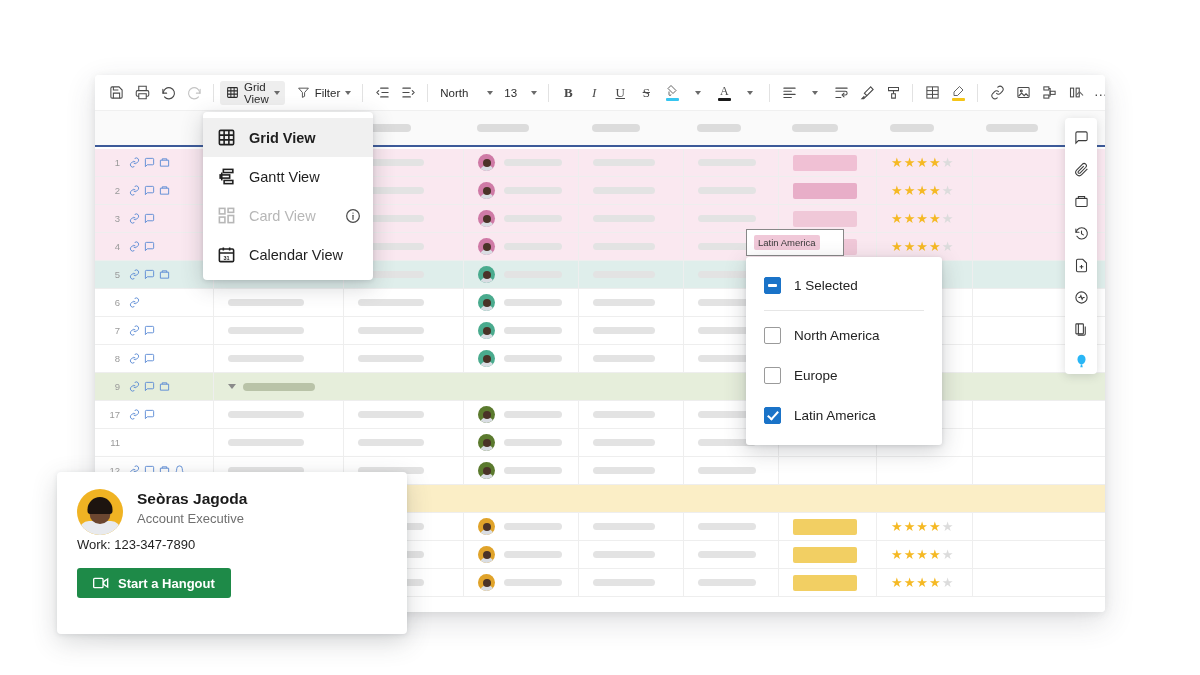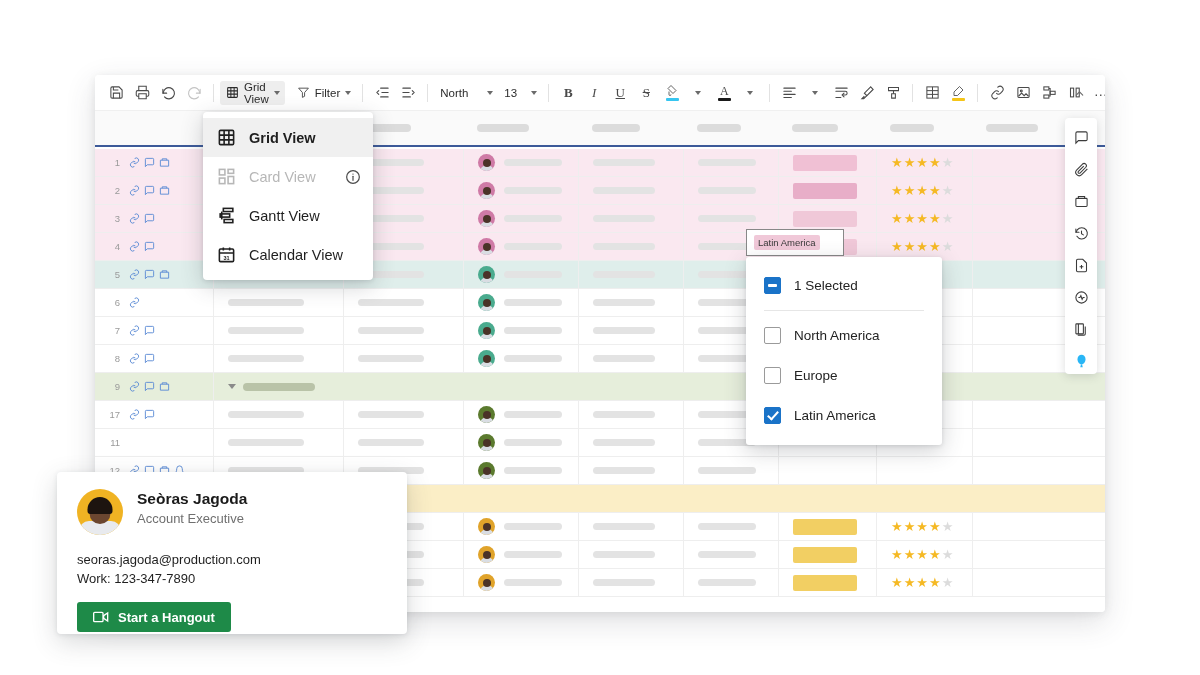--- a/index.html
+++ b/index.html
@@ -1028,20 +1028,31 @@
 <div id="view-menu">
   <div class="vm-item active">
     <span class="vm-icon">
       <svg width="19" height="19" viewBox="0 0 24 24" fill="none" stroke="#1f1f1f" stroke-width="2">
           <rect x="3" y="3" width="18" height="18" rx="1.5"></rect>
           <path d="M3 9h18M3 15h18M9 3v18M15 3v18"></path>
         </svg>
     </span>
     <span>Grid View</span>
   </div>
+  <div class="vm-item">
+    <span class="vm-icon">
+      <svg width="19" height="19" viewBox="0 0 24 24" fill="none" stroke="#1f1f1f" stroke-width="2">
+          <rect x="8" y="3" width="12" height="4"></rect>
+          <rect x="4" y="10" width="12" height="4"></rect>
+          <rect x="9" y="17" width="11" height="4"></rect>
+          <path d="M6 7v10"></path>
+        </svg>
+    </span>
+    <span>Gantt View</span>
+  </div>
   <div class="vm-item disabled">
     <span class="vm-icon">
       <svg width="19" height="19" viewBox="0 0 24 24" fill="none" stroke="#b7b7b7" stroke-width="2">
           <rect x="3" y="3" width="7" height="7"></rect>
           <rect x="14" y="3" width="7" height="5"></rect>
           <rect x="3" y="14" width="7" height="7"></rect>
           <rect x="14" y="12" width="7" height="9"></rect>
         </svg>
     </span>
     <span>Card View</span>
@@ -1050,31 +1061,20 @@
       <svg width="16" height="16" viewBox="0 0 24 24" fill="none" stroke="#4a4a4a" stroke-width="1.8">
           <circle cx="12" cy="12" r="9.5"></circle>
           <path d="M12 11v6" stroke-linecap="round"></path>
           <circle cx="12" cy="7.6" r="1" fill="#4a4a4a" stroke="none"></circle>
         </svg>
     </span>
   </div>
   <div class="vm-item">
     <span class="vm-icon">
       <svg width="19" height="19" viewBox="0 0 24 24" fill="none" stroke="#1f1f1f" stroke-width="2">
-          <rect x="8" y="3" width="12" height="4"></rect>
-          <rect x="4" y="10" width="12" height="4"></rect>
-          <rect x="9" y="17" width="11" height="4"></rect>
-          <path d="M6 7v10"></path>
-        </svg>
-    </span>
-    <span>Gantt View</span>
-  </div>
-  <div class="vm-item">
-    <span class="vm-icon">
-      <svg width="19" height="19" viewBox="0 0 24 24" fill="none" stroke="#1f1f1f" stroke-width="2">
           <rect x="3" y="5" width="18" height="16" rx="1.5"></rect>
           <path d="M3 10h18M8 3v4M16 3v4"></path>
           <text x="12" y="18.5" font-size="7" fill="#1f1f1f" stroke="none" text-anchor="middle" font-family="Liberation Sans, sans-serif" font-weight="bold">31</text>
         </svg>
     </span>
     <span>Calendar View</span>
   </div>
 </div>
 
 <div id="selected-cell">
@@ -1108,21 +1108,20 @@
     <div id="cc-avatar">
       <div class="shirt"></div>
         <div class="face2"></div>
         <div class="hair"></div>
     </div>
     <div>
       <div id="cc-name">Seòras Jagoda</div>
       <div id="cc-role">Account Executive</div>
     </div>
   </div>
-  <div id="cc-email">seoras.jagoda@production.com</div>
   <div id="cc-phone">Work: 123-347-7890</div>
   <div id="hangout-btn">
     <span style="display:flex;">
       <svg width="16" height="12" viewBox="0 0 24 18" fill="none" stroke="#fff" stroke-width="2">
           <rect x="1" y="2" width="14" height="14" rx="1.5"></rect>
           <path d="m16 7 6-4v12l-6-4z"></path>
         </svg>
     </span>
     <span>Start a Hangout</span>
   </div>

